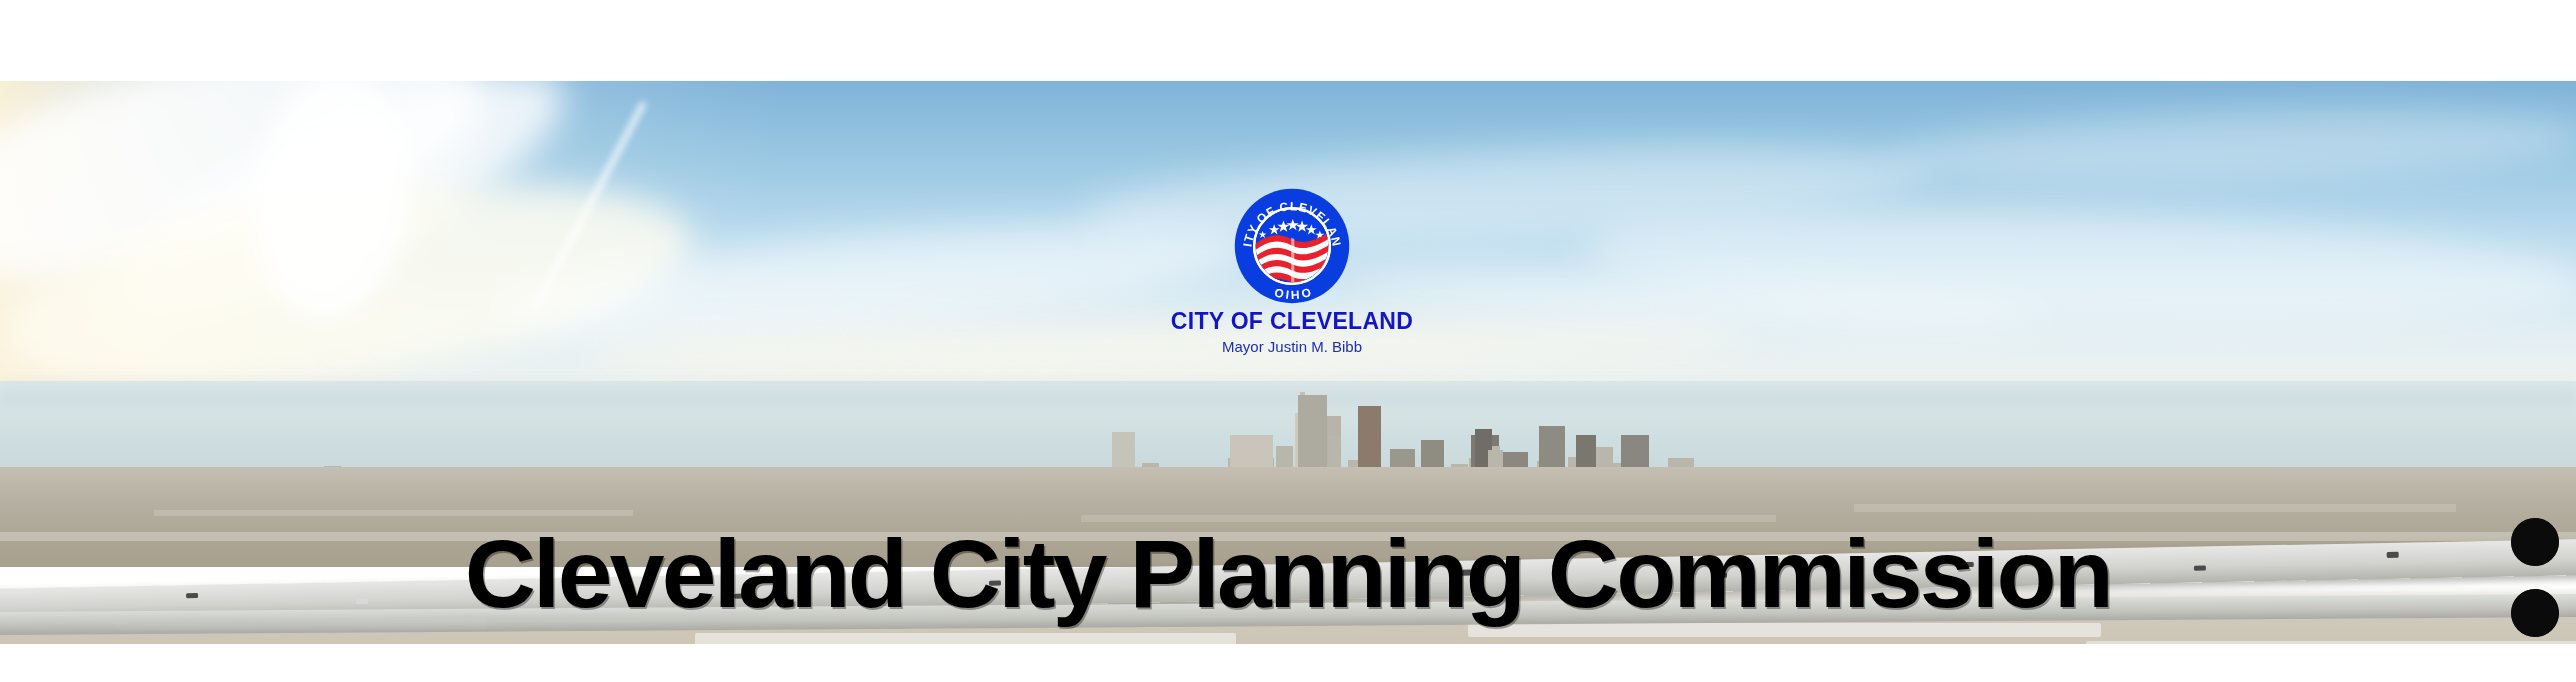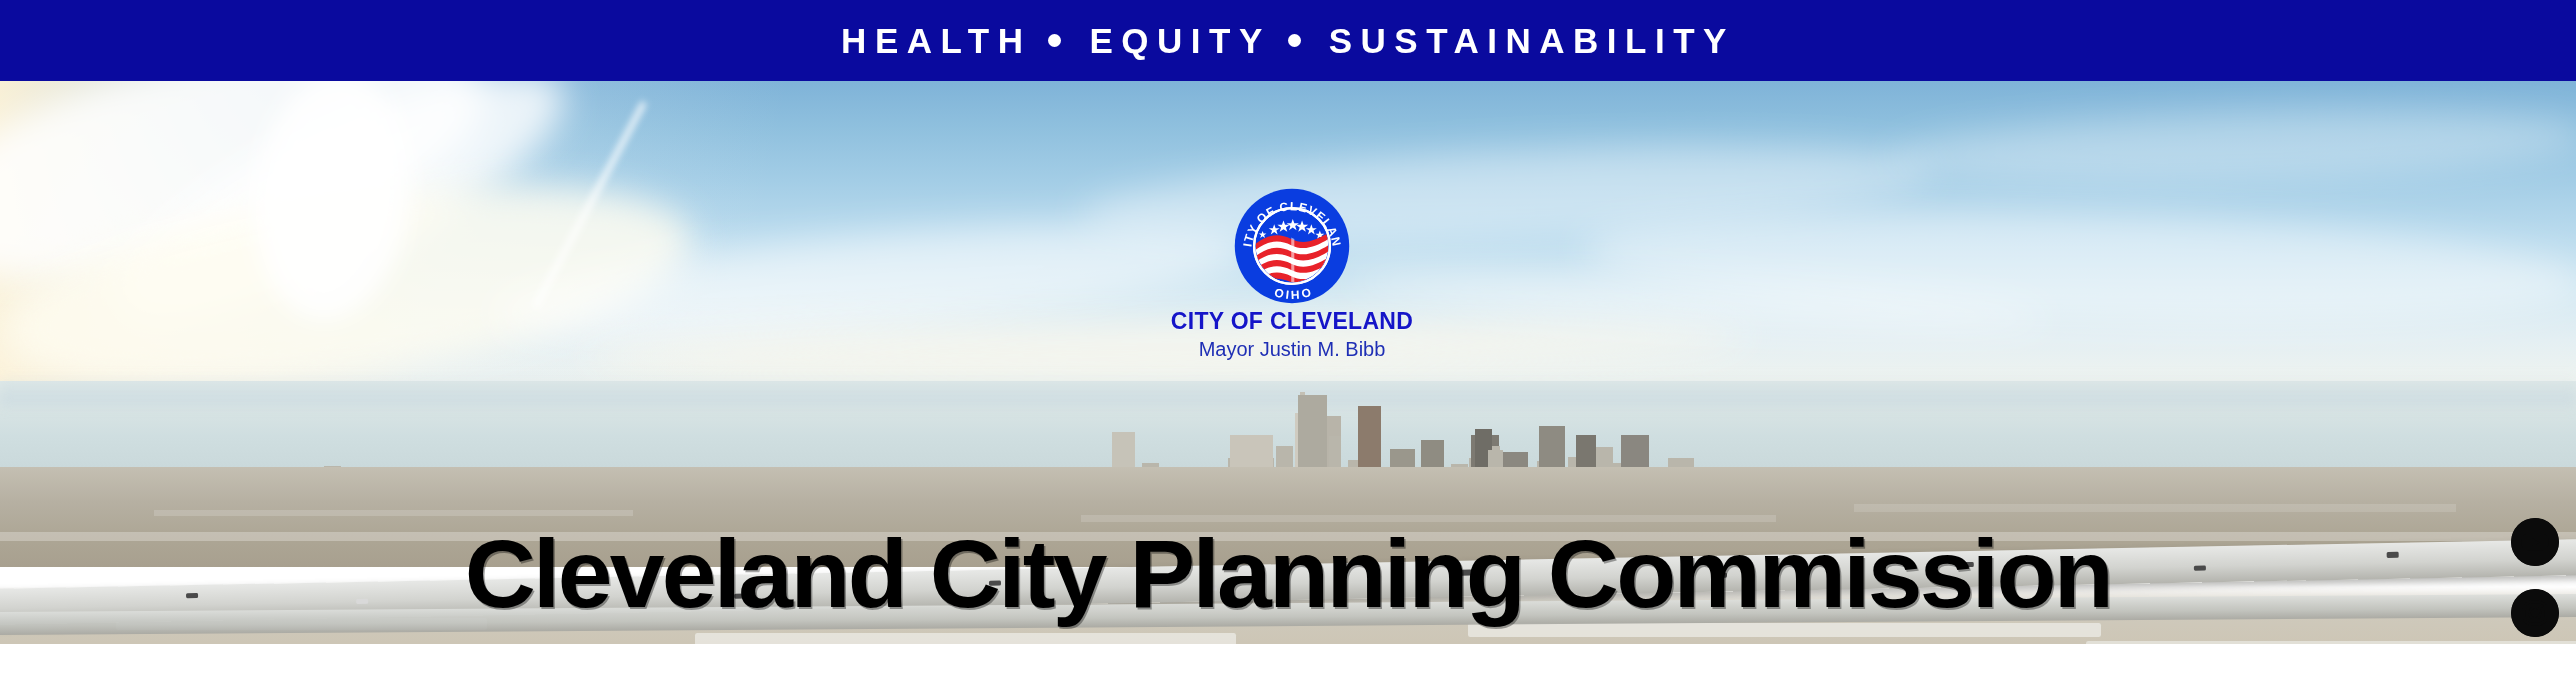--- a/index.html
+++ b/index.html
@@ -139,21 +139,21 @@
     font-size:23px;
     letter-spacing:0.3px;
     line-height:1.1;
     text-shadow:0 0.8px 0 rgba(255,255,255,0.4);
   }
   .mayor-name{
     margin-top:3.1px;
     color:#1f2fb5;
     font-family:"Liberation Sans",sans-serif;
     font-weight:normal;
-    font-size:20px;
+    font-size:15px;
     line-height:1.15;
   }
 
   
   .title{
     position:absolute;left:0;top:444px;width:2576px;
     text-align:center;
     color:#000000;
     font-family:"Liberation Sans",sans-serif;
     font-weight:bold;
@@ -182,25 +182,20 @@
   
   .bottom-strip{
     position:absolute;left:0;top:644px;width:2576px;height:38px;background:#ffffff;
   }
 </style>
 </head>
 <body>
 
 <div class="page">
 
-  <div class="banner">
-    <div class="banner-text">
-      <span>HEALTH</span><span class="banner-dot"></span><span>EQUITY</span><span class="banner-dot"></span><span>SUSTAINABILITY</span>
-    </div>
-  </div>
 
   <div class="photo">
 
     <div class="sky"></div>
     <div class="cloud c1"></div>
     <div class="cloud c2"></div>
     <div class="cloud c3"></div>
     <div class="cloud c4"></div>
     <div class="cloud c5"></div>
     <div class="cloud c6"></div>

